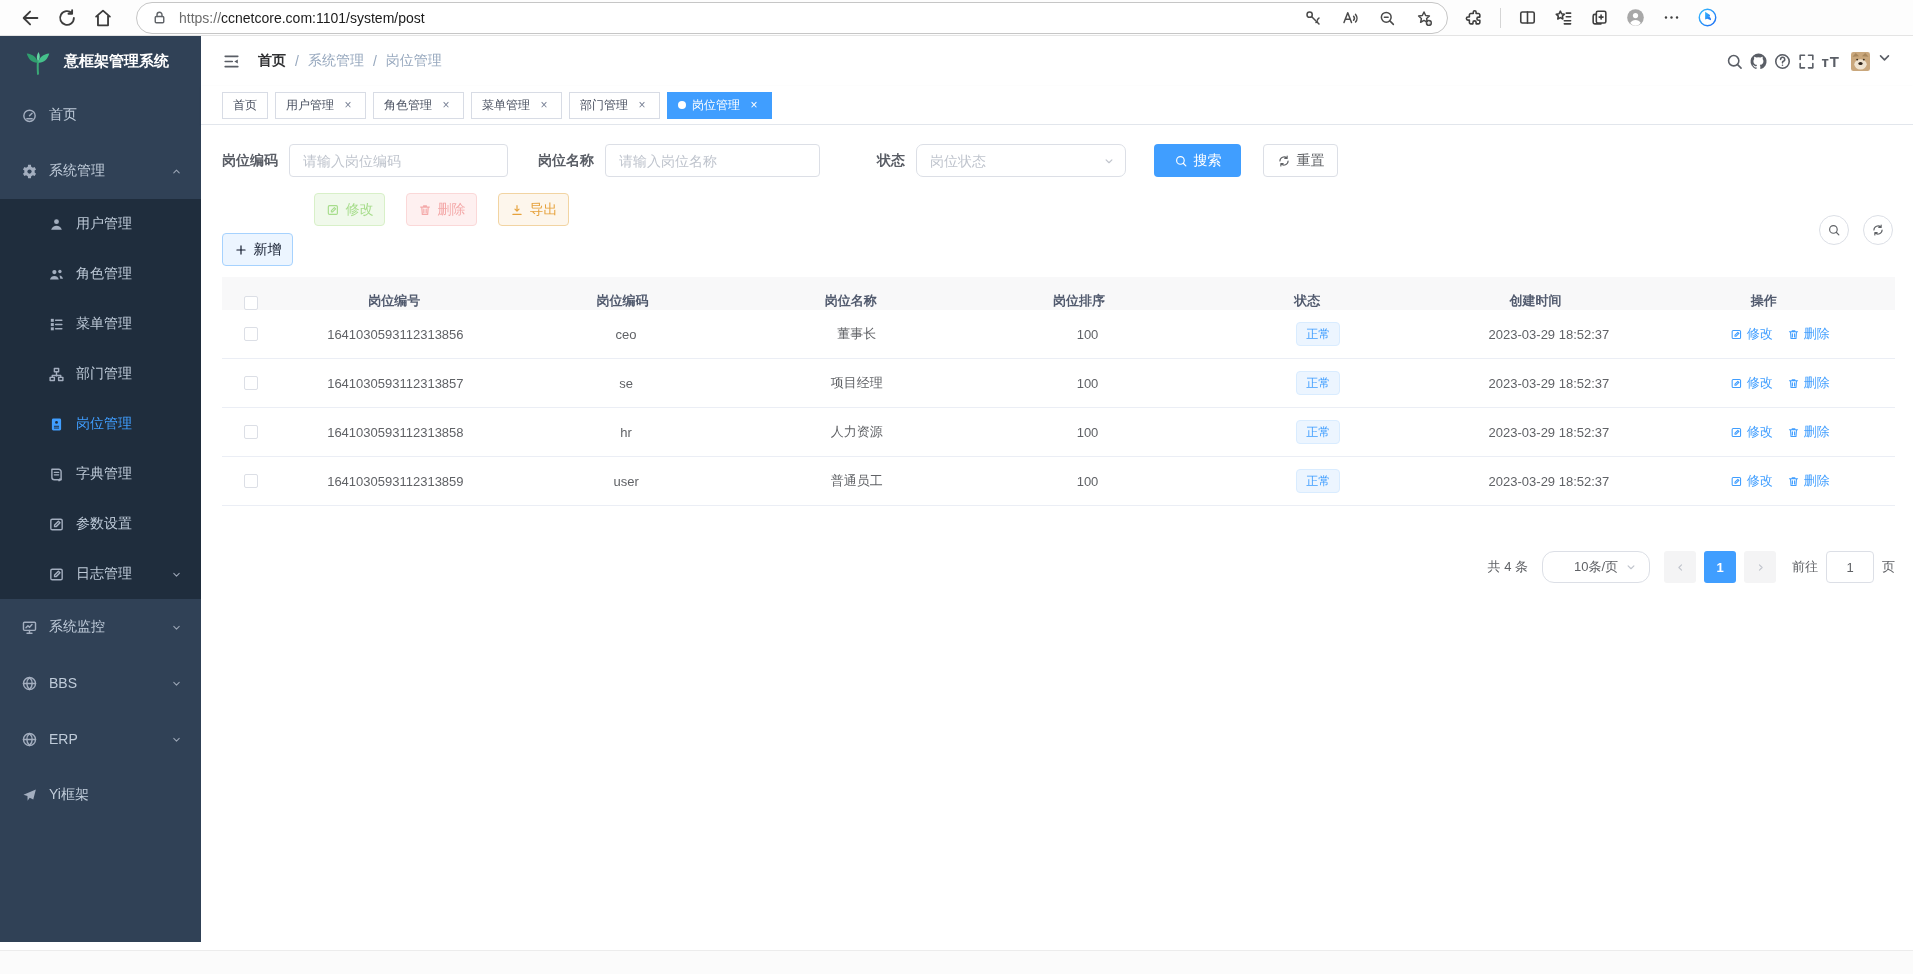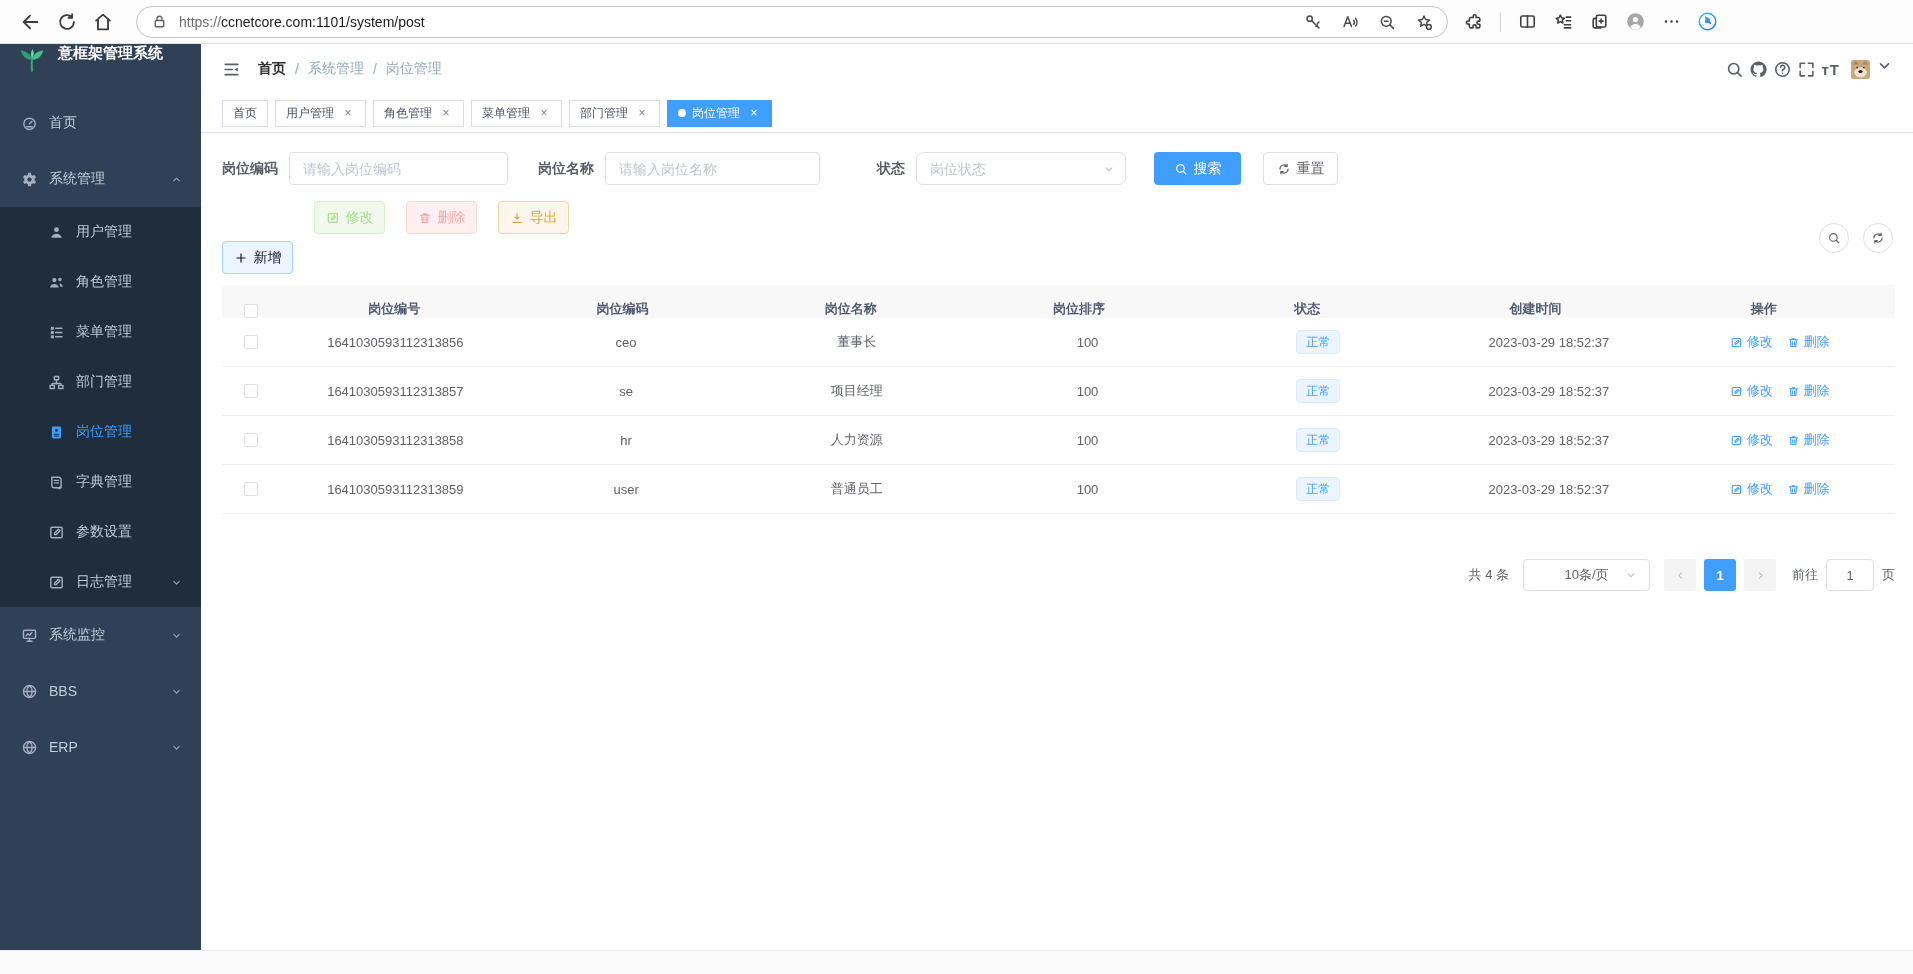--- a/index.html
+++ b/index.html
@@ -4,39 +4,39 @@
 <style>
   * { margin:0; padding:0; box-sizing:border-box; }
   html,body { width:1913px; height:974px; }
   body { font-family:"Liberation Sans","DejaVu Sans",sans-serif; background:#fff; overflow:hidden; }
   .screen { position:relative; width:1913px; height:974px; background:#fff; overflow:hidden; }
 
   .ic { display:inline-flex; align-items:center; justify-content:center; flex:none; }
   .ic svg { width:100%; height:100%; display:block; }
 
   
-  .browser { height:44px; display:flex; align-items:center; background:#fdfdfd; border-bottom:1px solid #e4e4e4; padding:0 14px; }
+  .browser { height:36px; display:flex; align-items:center; background:#fdfdfd; border-bottom:1px solid #e4e4e4; padding:0 14px; }
   .bnav { width:22px; height:22px; color:#3c3c3c; margin-left:14px; cursor:pointer; }
   .bnav:first-child { margin-left:6px; }
   .url-pill { display:flex; align-items:center; height:32px; width:1312px; margin-left:22px; background:#fff; border:1px solid #c6c6c6; border-radius:16px; padding:0 14px; }
   .url-pill .ic { width:17px; height:17px; color:#5f6368; }
   .url-text { font-size:14px; margin-left:11px; color:#1b1b1b; white-space:nowrap; flex:1; }
   .url-text .dim { color:#6c6c6c; }
   .pill-right { display:flex; align-items:center; gap:19px; }
   .pill-right .ic { width:18px; height:18px; color:#4a4a4a; cursor:pointer; }
   .chrome-right { display:flex; align-items:center; margin-left:16px; gap:17px; }
   .chrome-right .ic { width:19px; height:19px; color:#3f3f3f; cursor:pointer; }
   .vdiv { width:1px; height:20px; background:#d5d5d5; }
   .avatar-sm { width:25px; height:25px; }
   .bing { width:27px; height:27px; }
 
   
   .app { display:flex; height:906px; }
   .sidebar { width:201px; flex:none; background:#304156; overflow:hidden; }
-  .logo-row { height:51px; display:flex; align-items:flex-start; padding-left:17px; gap:11px; }
+  .logo-row { height:51px; display:flex; align-items:center; padding-left:23px; gap:11px; }
   .logo-ic { width:30px; height:30px; }
   .logo-title { color:#fff; font-size:15px; font-weight:bold; white-space:nowrap; }
   .menu-item { height:56px; display:flex; align-items:center; padding:0 18px 0 21px; color:#bfcbd9; font-size:14px; cursor:pointer; }
   .menu-item .ic { width:17px; height:17px; color:#a3aebf; margin-right:11px; }
   .menu-item .arrow { margin-left:auto; margin-right:0; width:13px; height:13px; color:#9aa5b5; }
   .submenu { background:#1f2d3d; }
   .submenu .menu-item { height:50px; padding-left:48px; }
   .menu-item.active { color:#409eff; }
   .menu-item.active .ic { color:#409eff; }
 
@@ -99,21 +99,21 @@
   .trow { display:flex; height:49px; align-items:center; border-bottom:1px solid #ebeef5; color:#606266; background:#fff; }
   .checkbox { width:14px; height:14px; border:1px solid #dcdfe6; border-radius:2px; background:#fff; cursor:pointer; }
   .tag-normal { display:inline-flex; align-items:center; height:24px; padding:0 9px; background:#ecf5ff; border:1px solid #d9ecff; border-radius:4px; color:#409eff; font-size:12px; }
   .op-link { display:inline-flex; align-items:center; gap:4px; color:#409eff; cursor:pointer; font-size:13px; }
   .op-link .ic { width:13px; height:13px; }
   .op-link + .op-link { margin-left:14px; }
 
   
   .pager { margin-top:45px; display:flex; align-items:center; justify-content:flex-end; font-size:13px; color:#606266; }
   .pg-total { margin-right:14px; }
-  .pg-size { position:relative; width:127px; height:32px; border:1px solid #dcdfe6; border-radius:4px; display:flex; align-items:center; justify-content:center; cursor:pointer; color:#606266; margin-right:14px; }
+  .pg-size { position:relative; width:108px; height:32px; border:1px solid #dcdfe6; border-radius:12px; display:flex; align-items:center; justify-content:center; cursor:pointer; color:#606266; margin-right:14px; }
   .pg-size .sel-chev { right:11px; }
   .pg-arrow { width:32px; height:32px; border-radius:3px; background:#f4f4f5; display:flex; align-items:center; justify-content:center; color:#c0c4cc; cursor:pointer; margin-left:8px; }
   .pg-arrow .ic { width:13px; height:13px; }
   .pg-num { width:32px; height:32px; border-radius:3px; margin-left:8px; display:flex; align-items:center; justify-content:center; font-weight:bold; cursor:pointer; }
   .pg-num.active { background:#409eff; color:#fff; }
   .pg-goto { margin-left:16px; }
   .pg-input { width:48px; height:32px; border:1px solid #dcdfe6; border-radius:4px; margin:0 8px; text-align:center; font-size:13px; color:#606266; outline:none; font-family:inherit; }
 
   .hstrip { position:absolute; left:0; bottom:0; width:100%; height:24px; background:#fbfbfb; border-top:1px solid #ececec; }
 </style>
@@ -386,20 +386,28 @@
                 <circle cx="12" cy="12" r="8.5"></circle>
                 <path d="M3.5 12h17M12 3.5c2.5 2.3 3.8 5.2 3.8 8.5s-1.3 6.2-3.8 8.5c-2.5-2.3-3.8-5.2-3.8-8.5S9.5 5.8 12 3.5z"></path>
               </svg>
             </span>
             <span>ERP</span>
             <span class="ic arrow">
               <svg viewBox="0 0 24 24" fill="none" stroke="currentColor" stroke-width="2" stroke-linecap="round" stroke-linejoin="round">
                 <path d="m7 10 5 5 5-5"></path>
               </svg>
             </span>
+          </div>
+          <div class="menu-item">
+            <span class="ic ">
+              <svg viewBox="0 0 24 24" fill="none" stroke="currentColor" stroke-width="2" stroke-linecap="round" stroke-linejoin="round">
+                <path d="M21 3.5 3.5 10.8l5.6 2 .2 6.7 3-4.4 5 2.4z" fill="currentColor" stroke="none"></path>
+              </svg>
+            </span>
+            <span>Yi框架</span>
           </div>
         </nav>
     </aside>
 
     <div class="main">
       <div class="navbar">
         <span class="hamb ic">
             <svg viewBox="0 0 24 24" fill="none" stroke="currentColor" stroke-width="2" stroke-linecap="round" stroke-linejoin="round">
               <path d="M4 5.5h16M4 12h9M4 18.5h16"></path>
               <path d="M20 9.5 15.5 12 20 14.5z" fill="currentColor" stroke="none"></path>

